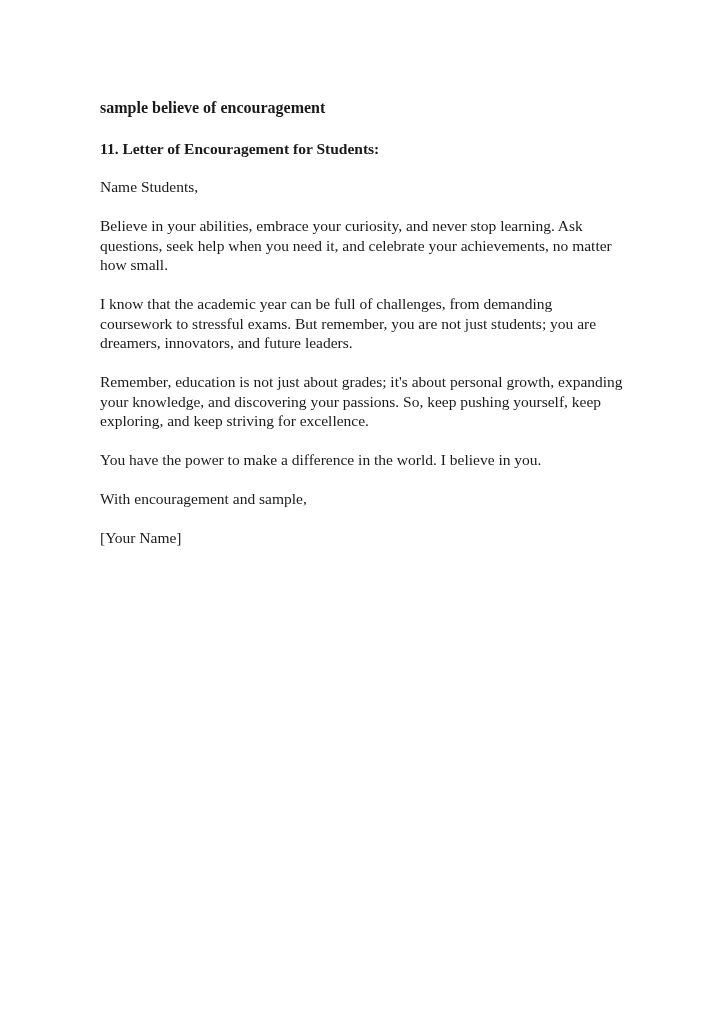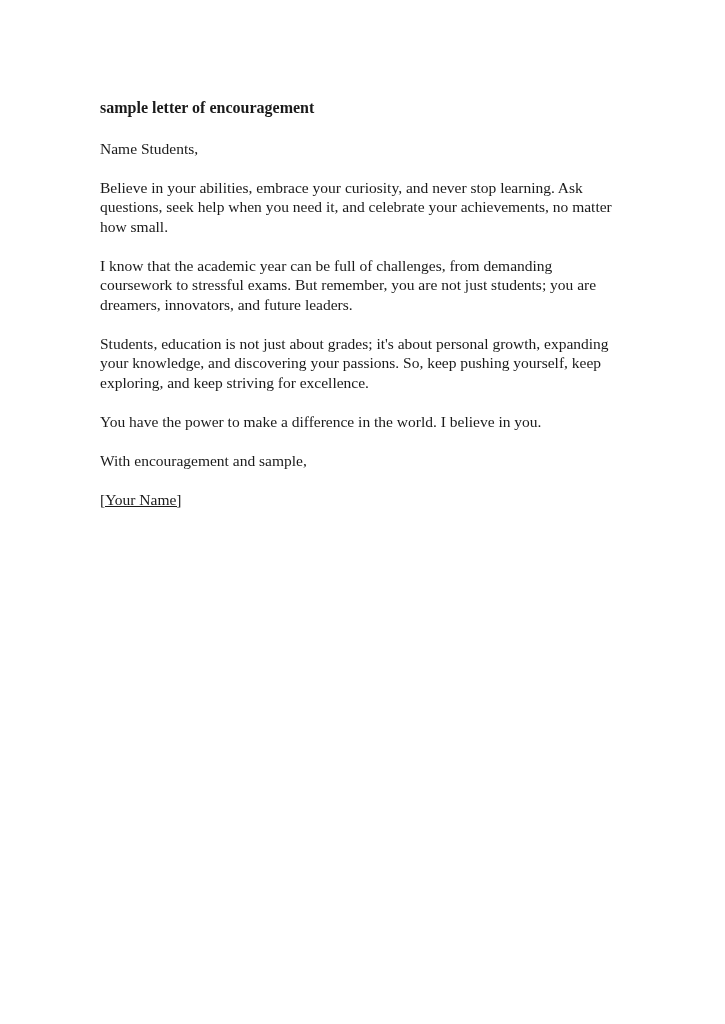--- a/index.html
+++ b/index.html
@@ -34,39 +34,39 @@
     font-weight: bold;
     font-size: 15.5px;
     margin: 0 0 19px 0;
     line-height: 19.5px;
   }
   .para {
     margin: 0 0 19.5px 0;
   }
   .para:last-child {
     margin-bottom: 0;
-    text-decoration: underline;
   }
 </style>
 </head>
 <body>
 
 <div class="page">
   <div class="content">
 
-    <h1 class="doc-title">sample letter of encouragement</h1>
+    <h1 class="doc-title">sample believe of encouragement</h1>
 
+    <h2 class="section-heading">11. Letter of Encouragement for Students:</h2>
 
     <p class="para">Name Students,</p>
 
     <p class="para">Believe in your abilities, embrace your curiosity, and never stop learning. Ask questions, seek help when you need it, and celebrate your achievements, no matter how small.</p>
 
     <p class="para">I know that the academic year can be full of challenges, from demanding coursework to stressful exams. But remember, you are not just students; you are dreamers, innovators, and future leaders.</p>
 
-    <p class="para">Students, education is not just about grades; it's about personal growth, expanding your knowledge, and discovering your passions. So, keep pushing yourself, keep exploring, and keep striving for excellence.</p>
+    <p class="para">Remember, education is not just about grades; it's about personal growth, expanding your knowledge, and discovering your passions. So, keep pushing yourself, keep exploring, and keep striving for excellence.</p>
 
     <p class="para">You have the power to make a difference in the world. I believe in you.</p>
 
     <p class="para">With encouragement and sample,</p>
 
     <p class="para">[Your Name]</p>
 
   </div>
 </div>
 

